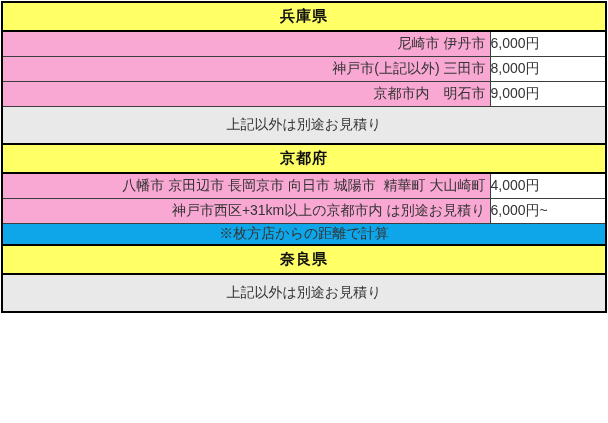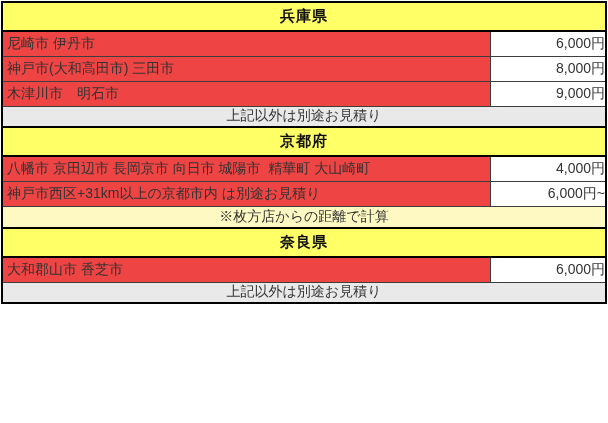--- a/index.html
+++ b/index.html
@@ -37,37 +37,37 @@
     text-align: center;
     color: #111111;
     font-size: 15px;
     height: 29px;
     border-top: 2px solid #000000;
     border-bottom: 2px solid #000000;
     letter-spacing: 1px;
   }
   tr.data-row td { height: 25px; }
   td.area-cell {
-    background: #ef4444;
-    text-align: left;
+    background: #f9a8d4;
+    text-align: right;
     padding: 0 4px;
     white-space: pre;
     overflow: hidden;
   }
   td.price-cell {
     background: #ffffff;
-    text-align: right;
+    text-align: left;
   }
   td.footer-cell {
     background: #e9e9e9;
     text-align: center;
-    height: 21px;
+    height: 38px;
   }
   td.note-cell {
-    background: #fef9c3;
+    background: #0ea5e9;
     text-align: center;
     height: 22px;
   }
 </style>
 </head>
 <body>
 
 <div class="sheet">
   <table class="price-table">
     <colgroup>
@@ -77,25 +77,25 @@
     <tbody>
 
       <tr class="pref-row">
         <td colspan="2">兵庫県</td>
       </tr>
       <tr class="data-row">
         <td class="area-cell">尼崎市 伊丹市</td>
         <td class="price-cell">6,000円</td>
       </tr>
       <tr class="data-row">
-        <td class="area-cell">神戸市(大和高田市) 三田市</td>
+        <td class="area-cell">神戸市(上記以外) 三田市</td>
         <td class="price-cell">8,000円</td>
       </tr>
       <tr class="data-row">
-        <td class="area-cell">木津川市　明石市</td>
+        <td class="area-cell">京都市内　明石市</td>
         <td class="price-cell">9,000円</td>
       </tr>
       <tr>
         <td colspan="2" class="footer-cell">上記以外は別途お見積り</td>
       </tr>
 
       <tr class="pref-row">
         <td colspan="2">京都府</td>
       </tr>
       <tr class="data-row">
@@ -106,22 +106,18 @@
         <td class="area-cell">神戸市西区+31km以上の京都市内 は別途お見積り</td>
         <td class="price-cell">6,000円~</td>
       </tr>
       <tr>
         <td colspan="2" class="note-cell">※枚方店からの距離で計算</td>
       </tr>
 
       <tr class="pref-row">
         <td colspan="2">奈良県</td>
       </tr>
-      <tr class="data-row">
-        <td class="area-cell">大和郡山市 香芝市</td>
-        <td class="price-cell">6,000円</td>
-      </tr>
       <tr>
         <td colspan="2" class="footer-cell">上記以外は別途お見積り</td>
       </tr>
     </tbody>
   </table>
 </div>
 
 </body></html>

